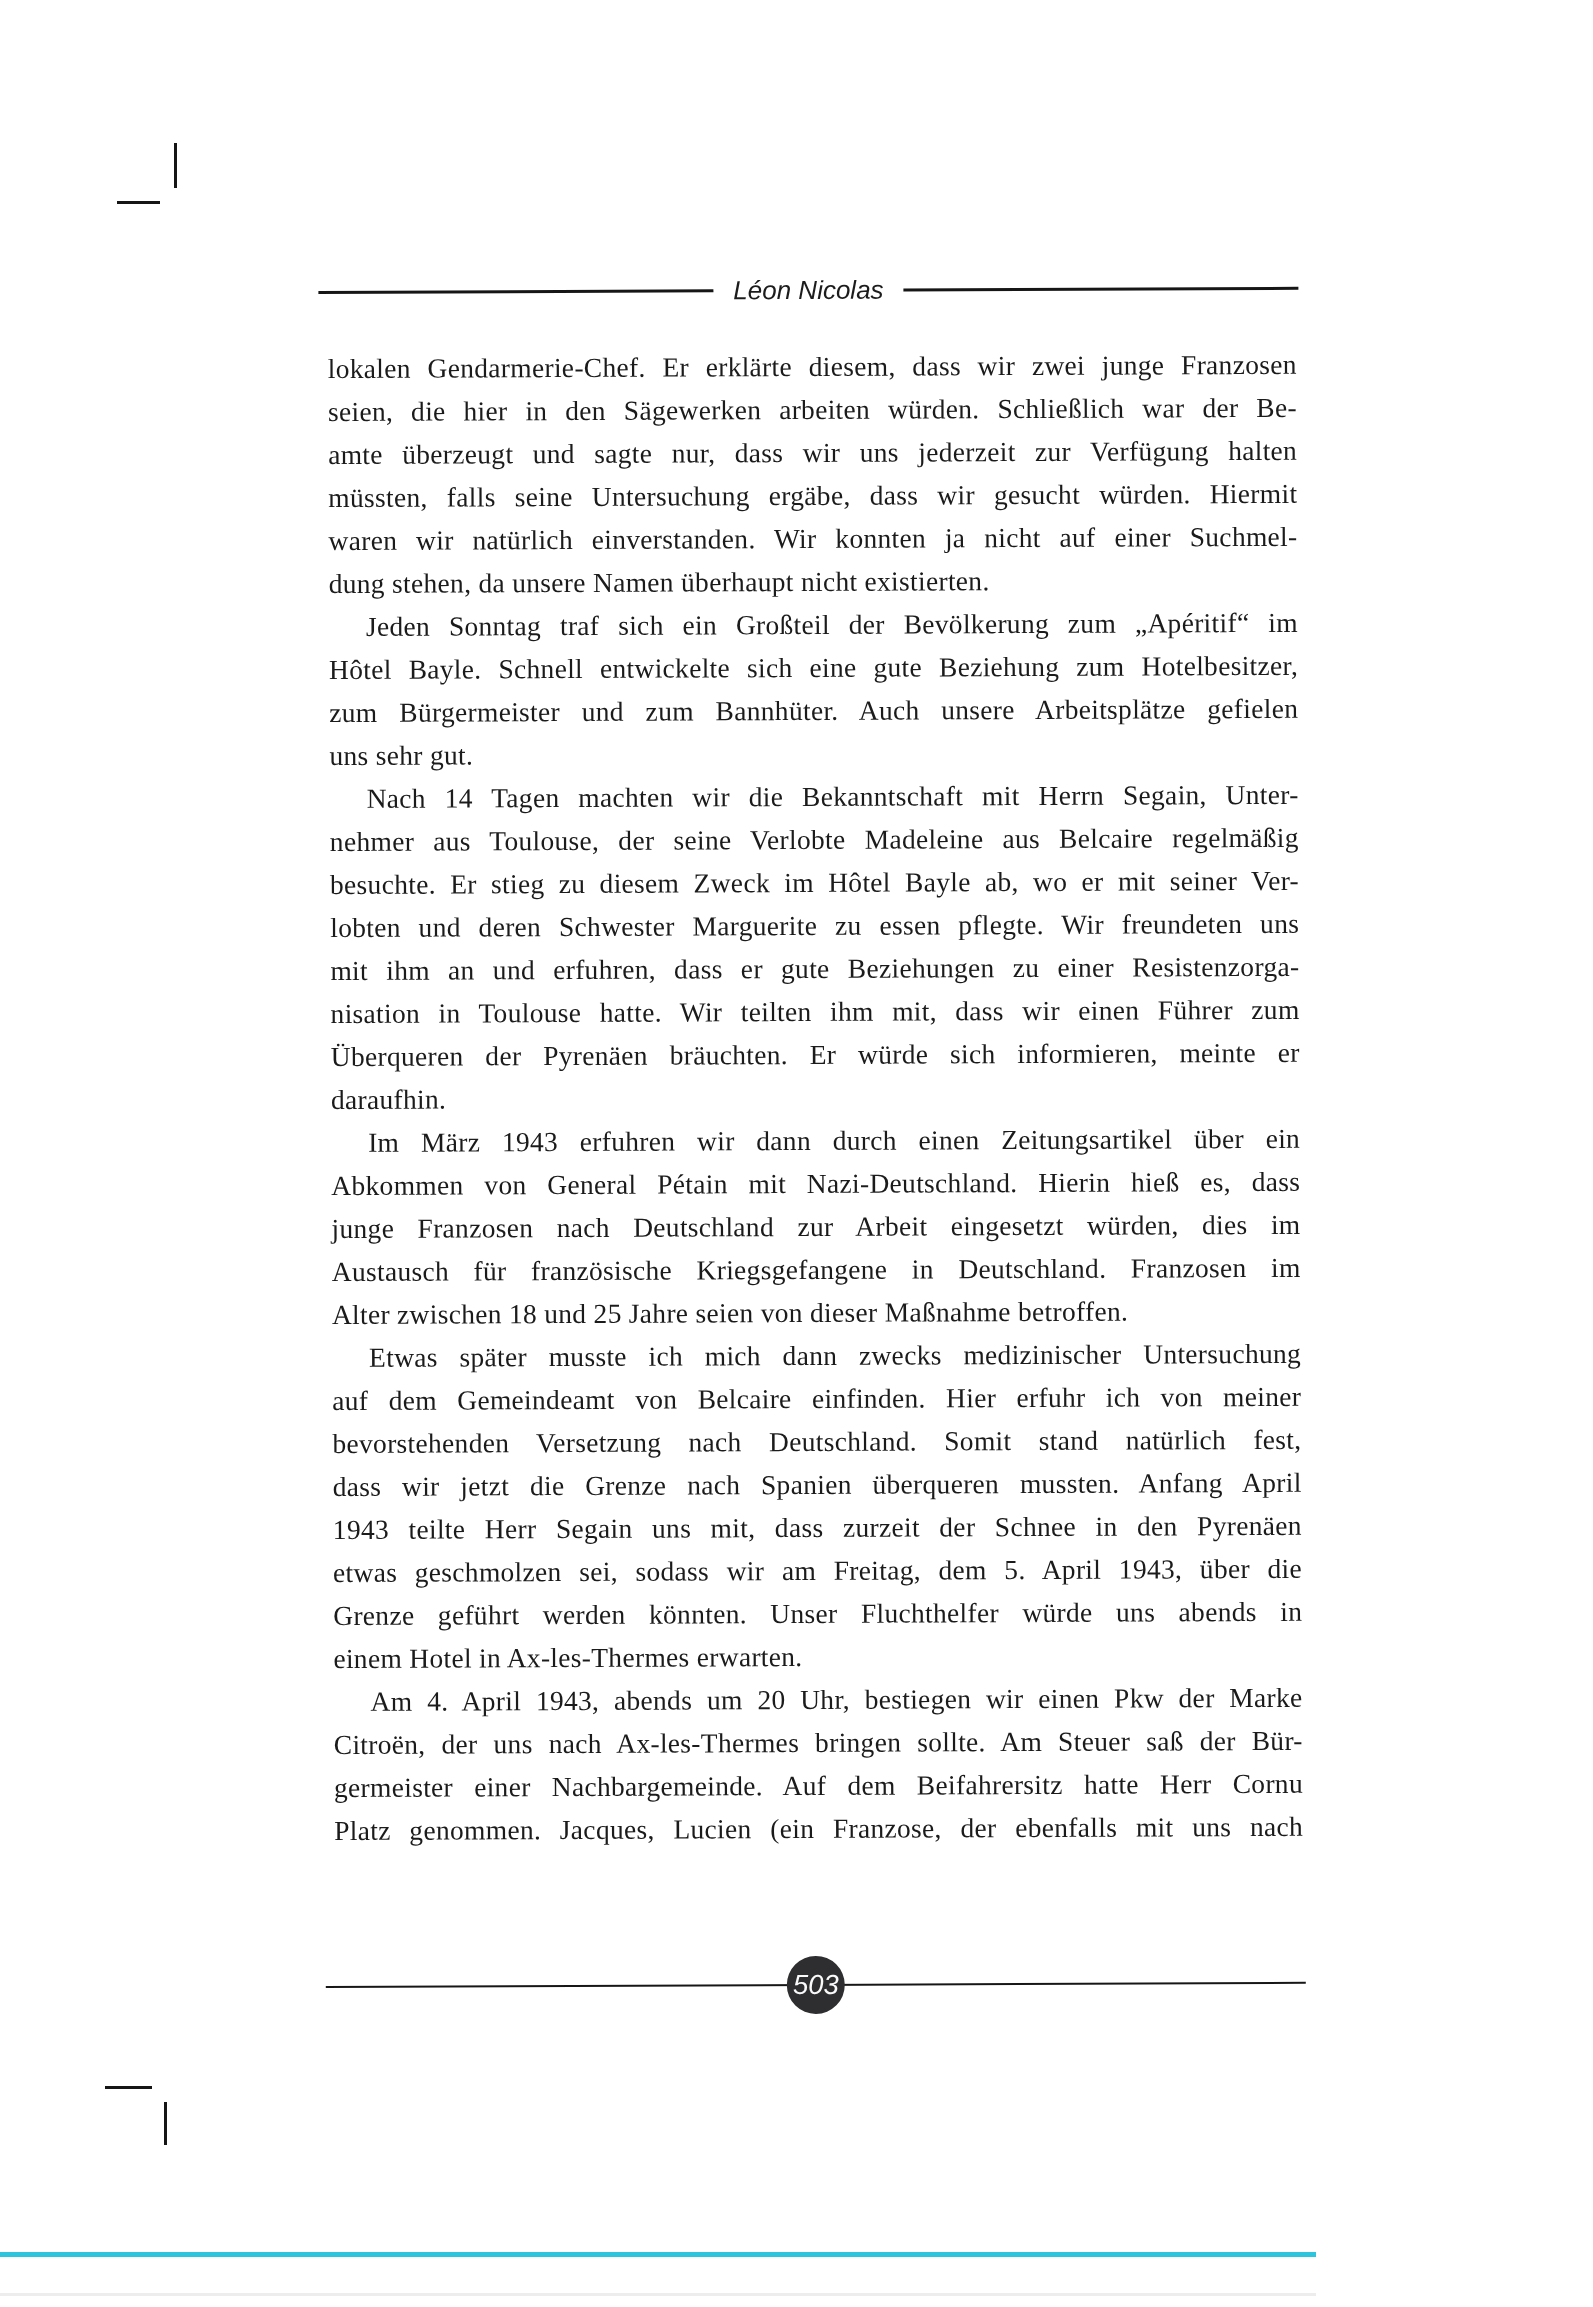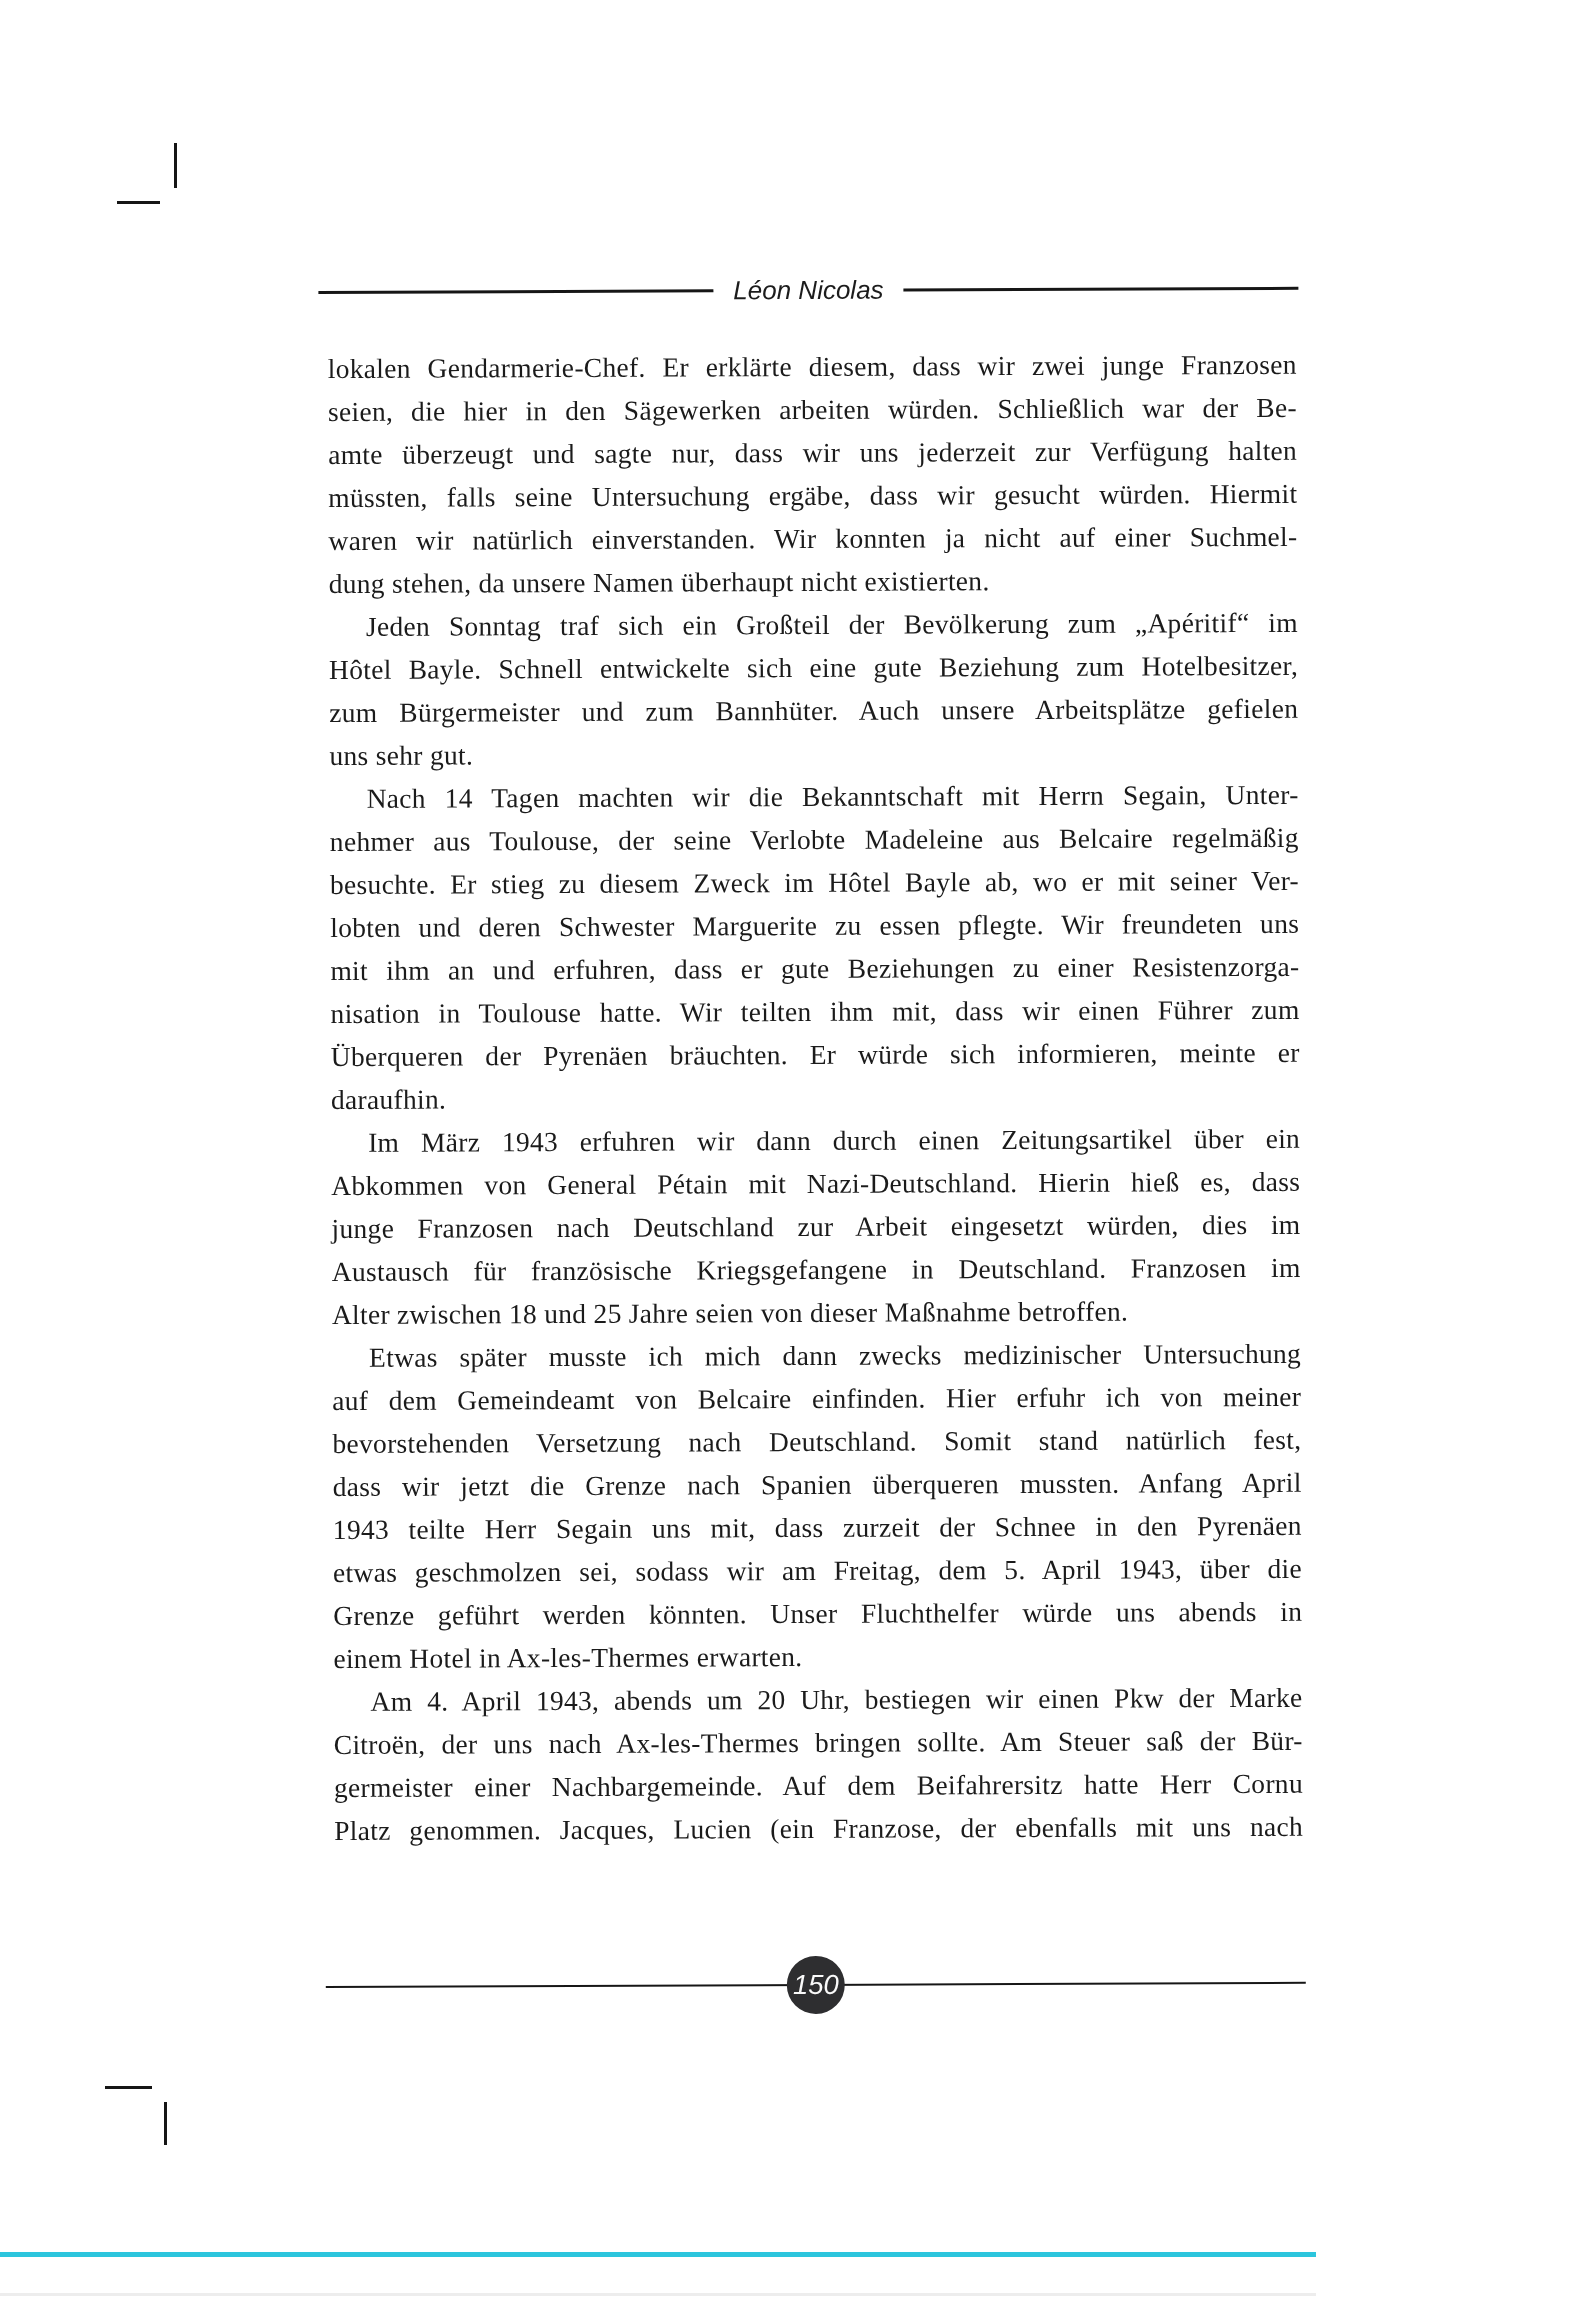--- a/index.html
+++ b/index.html
@@ -132,21 +132,21 @@
         <div class="line last">einem Hotel in Ax-les-Thermes erwarten.</div>
         <div class="line indent">Am 4. April 1943, abends um 20 Uhr, bestiegen wir einen Pkw der Marke</div>
         <div class="line">Citroën, der uns nach Ax-les-Thermes bringen sollte. Am Steuer saß der Bür-</div>
         <div class="line">germeister einer Nachbargemeinde. Auf dem Beifahrersitz hatte Herr Cornu</div>
         <div class="line">Platz genommen. Jacques, Lucien (ein Franzose, der ebenfalls mit uns nach</div>
       </div>
 
     <div class="footer">
       <div class="rule"></div>
       <div class="page-number-badge">
-        <span class="num">150</span>
+        <span class="num">503</span>
       </div>
     </div>
 
   </div>
 
   <div class="cyan-rule"></div>
   <div class="shadow-rule"></div>
 
 </div>
 

